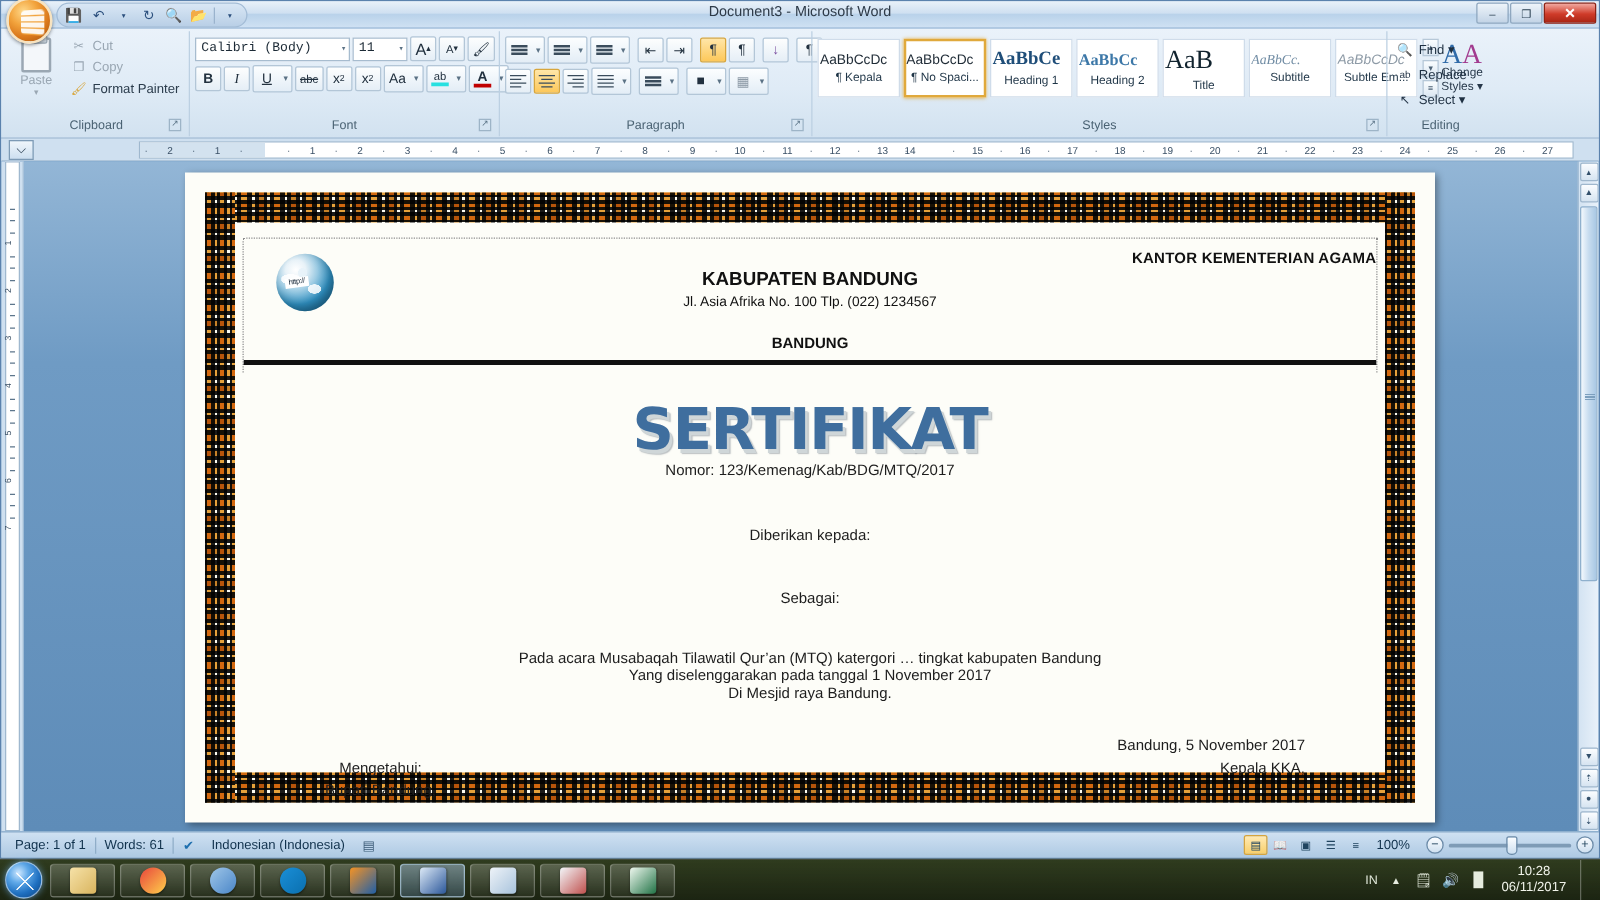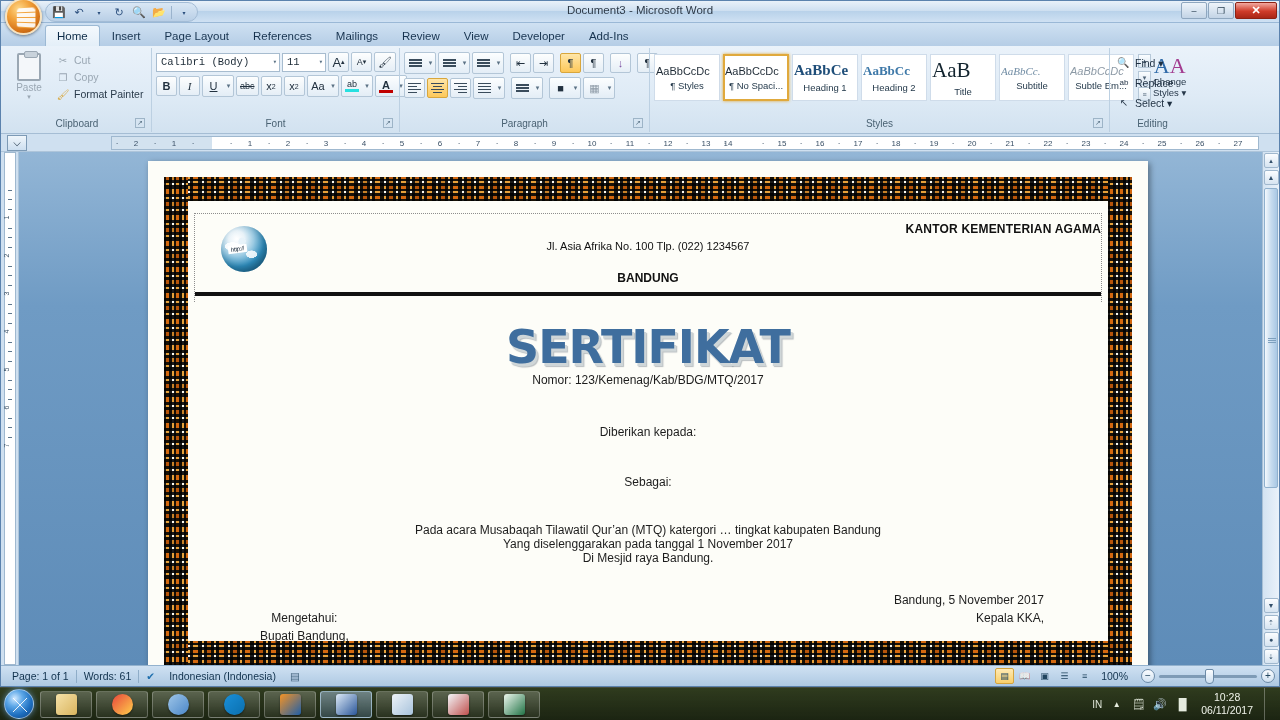--- a/index.html
+++ b/index.html
@@ -419,31 +419,20 @@
         <div class="qat-btn" style="font-size:6px">▾</div>
       </div>
       <div class="win-title">Document3 - Microsoft Word</div>
       <div class="win-btns">
         <div class="win-btn">–</div>
         <div class="win-btn">❐</div>
         <div class="win-btn close">✕</div>
       </div>
     </div>
 
-    <div class="tabstrip">
-      <div class="tab active">Home</div>
-      <div class="tab">Insert</div>
-      <div class="tab">Page Layout</div>
-      <div class="tab">References</div>
-      <div class="tab">Mailings</div>
-      <div class="tab">Review</div>
-      <div class="tab">View</div>
-      <div class="tab">Developer</div>
-      <div class="tab">Add-Ins</div>
-    </div>
 
     <div class="ribbon">
 
       <div class="rgroup" style="width:148px">
         <div class="rgroup-body">
           <div class="paste-btn">
             <div class="clipboard-ico"></div>
             <div class="paste-lbl">Paste</div>
             <div class="paste-arrow">▾</div>
           </div>
@@ -632,21 +621,21 @@
         <div class="rgroup-label">
           <span>Paragraph</span>
           <span class="dlg">↗</span>
         </div>
       </div>
 
       <div class="rgroup" style="width:460px">
         <div class="rgroup-body" style="padding-top:5px; align-items:flex-start">
           <div class="style-cell">
             <div class="style-prev">AaBbCcDc</div>
-            <div class="style-name">¶ Styles</div>
+            <div class="style-name">¶ Kepala</div>
           </div>
           <div class="style-cell sel">
             <div class="style-prev">AaBbCcDc</div>
             <div class="style-name">¶ No Spaci...</div>
           </div>
           <div class="style-cell">
             <div class="style-prev" style="font-family:'Liberation Serif',serif; font-size:15px; font-weight:bold; color:#1f4e79">AaBbCе</div>
             <div class="style-name">Heading 1</div>
           </div>
           <div class="style-cell">
@@ -810,20 +799,21 @@
             <div class="bd bd-h bd-bot"></div>
             <div class="bd bd-v bd-left"></div>
             <div class="bd bd-v bd-right"></div>
           </div>
 
           <div class="page-inner">
 
             <div class="letterhead">
               <div class="lh-logo"></div>
               <div class="lh-l1">KANTOR KEMENTERIAN AGAMA</div>
+              <div class="lh-l2">KABUPATEN BANDUNG</div>
               <div class="lh-l3">Jl. Asia Afrika No. 100 Tlp. (022) 1234567</div>
               <div class="lh-l4">BANDUNG</div>
               <div class="lh-rule"></div>
             </div>
 
             <div class="wordart">SERTIFIKAT</div>
             <div class="nomor">Nomor: 123/Kemenag/Kab/BDG/MTQ/2017</div>
 
             <div class="sp1"></div>
             <div class="body-line">Diberikan kepada:</div>

